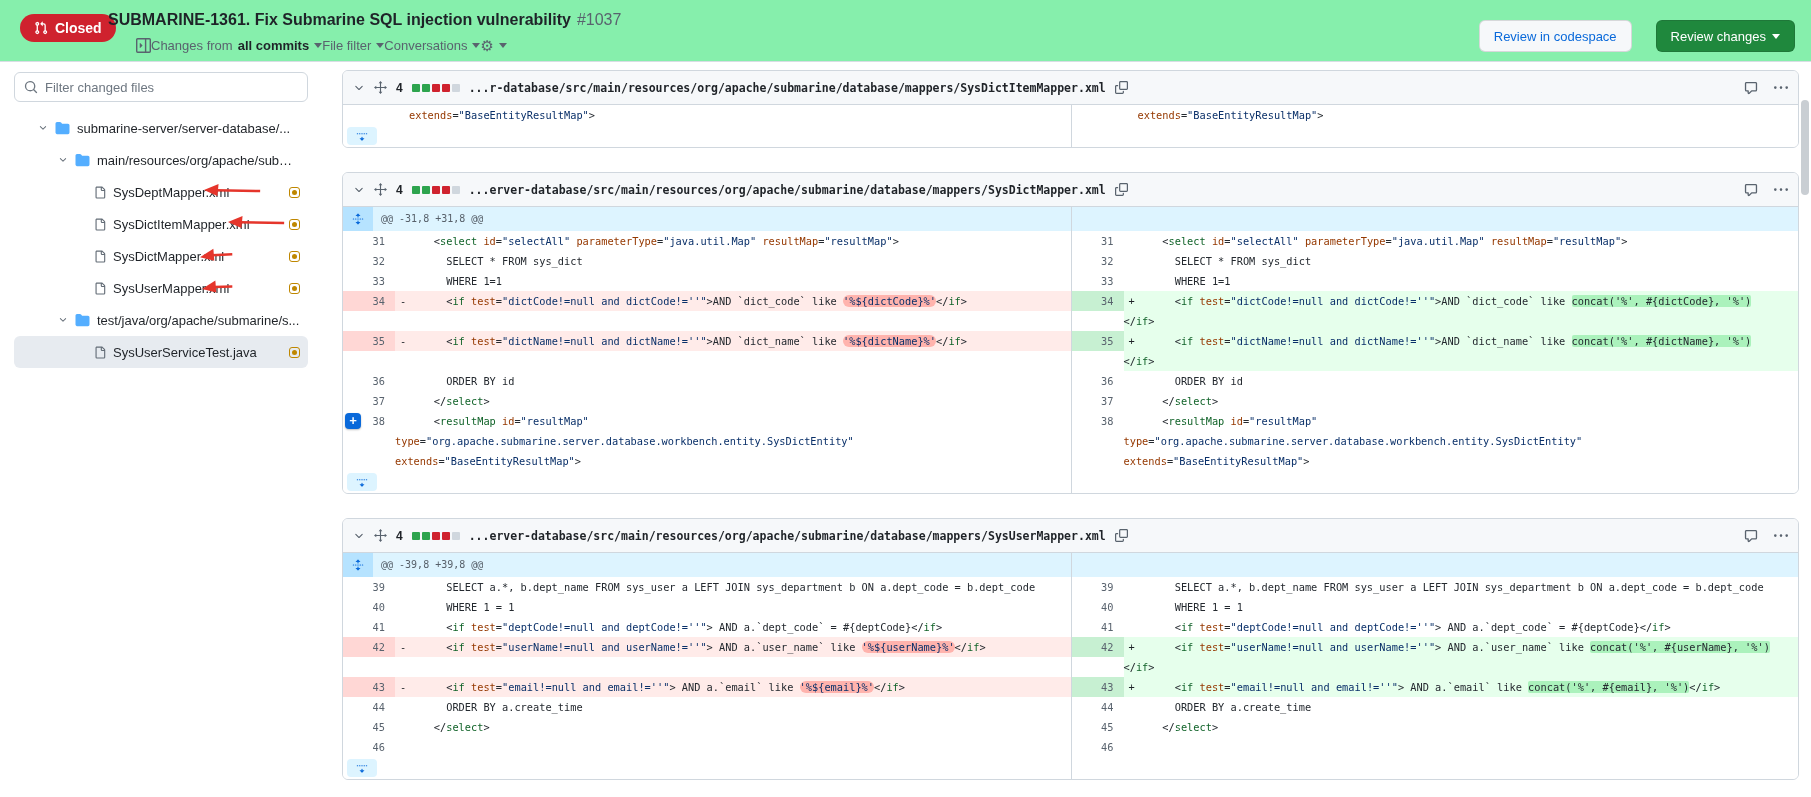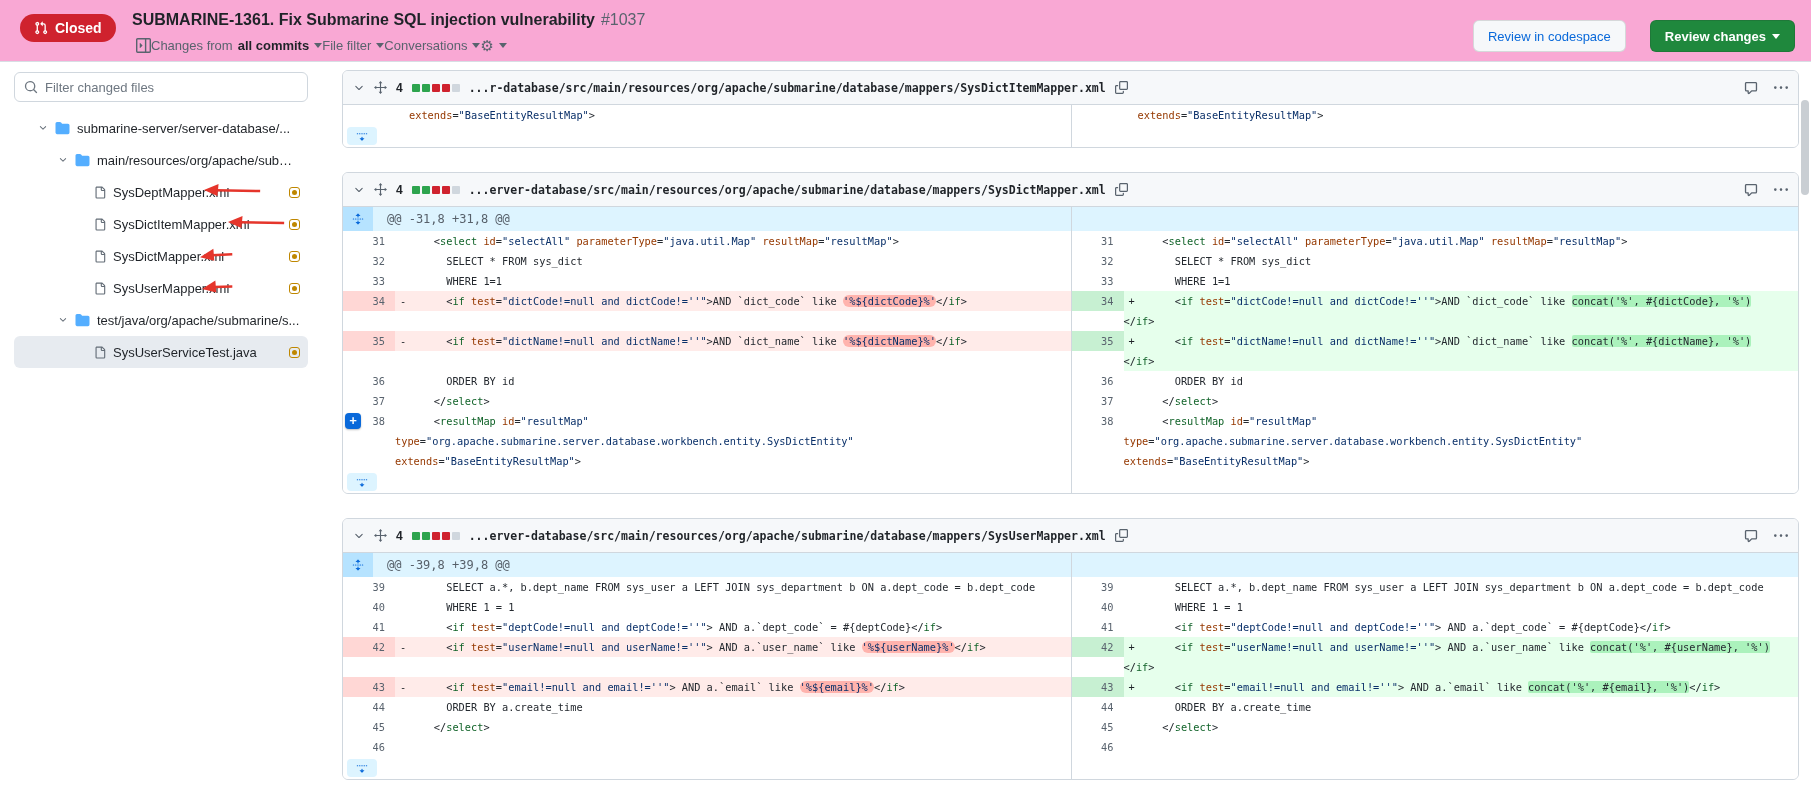--- a/index.html
+++ b/index.html
@@ -1,33 +1,33 @@
 <!DOCTYPE html>
 <html><head>
 <meta charset="utf-8">
 <style>
 *{box-sizing:border-box;margin:0;padding:0}
 html,body{width:1811px;height:797px}
 body{overflow:hidden;background:#fff;font-family:"Liberation Sans","DejaVu Sans",sans-serif;color:#1f2328;position:relative}
 button{background:none;border:none;font:inherit;color:inherit;cursor:pointer;padding:0}
 
 
-.app-header{position:absolute;top:0;left:0;width:1811px;height:62px;background:#f9a8d4;border-bottom:1px solid #d8dee4;z-index:5}
+.app-header{position:absolute;top:0;left:0;width:1811px;height:62px;background:#86efac;border-bottom:1px solid #d8dee4;z-index:5}
 .badge-closed{position:absolute;left:20px;top:14px;display:flex;align-items:center;gap:7px;background:#cf222e;color:#fff;border-radius:999px;padding:6px 14px;font-size:14px;font-weight:700}
-.pr-title{position:absolute;left:132px;top:11px;font-size:16px;font-weight:700;white-space:nowrap}
+.pr-title{position:absolute;left:108px;top:11px;font-size:16px;font-weight:700;white-space:nowrap}
 .pr-number{color:#59636e;font-weight:400;margin-left:6px}
 .header-toolbar{position:absolute;left:136px;top:38px;display:flex;align-items:center;font-size:13px;color:#59636e}
 .tb-item{display:flex;align-items:center;gap:5px;cursor:pointer}
 .tb-strong{color:#1f2328;font-weight:700}
 .caret{width:0;height:0;border-left:4px solid transparent;border-right:4px solid transparent;border-top:5px solid #59636e;display:inline-block}
 .caret.white{border-top-color:#fff}
 .header-actions{position:absolute;right:16px;top:20px;display:flex;gap:24px}
 .btn{border-radius:6px;font-size:13px;padding:6px 14px;border:1px solid rgba(31,35,40,.15);display:flex;align-items:center;gap:6px;height:32px}
 .btn-codespace{background:#f6f8fa;color:#0969da;font-weight:500}
-.btn-review{background:#1f883d;color:#fff;font-weight:700}
+.btn-review{background:#1f883d;color:#fff;font-weight:400}
 .gear-glyph{font-size:15px;color:#59636e;line-height:1}
 
 
 .sidebar{position:absolute;top:62px;left:0;width:322px;bottom:0;padding:10px 14px;background:#fff}
 .filter-input-wrap{width:100%;height:30px;border:1px solid #d0d7de;border-radius:6px;display:flex;align-items:center;padding:0 9px;gap:7px;background:#fff}
 .filter-input-wrap input{border:none;outline:none;flex:1;font-size:13px;color:#701a75;background:transparent}
 .filter-input-wrap input::placeholder{color:#6e7781}
 .tree{margin-top:10px;position:relative}
 .tree-row{height:32px;display:flex;align-items:center;gap:7px;font-size:13px;border-radius:6px;position:relative;padding-right:8px;cursor:pointer}
 .tree-row.selected{background:#e7ebf0}
@@ -62,21 +62,21 @@
 .add-gut{background:#c7f0d2}.add-code{background:#e6ffec}
 .side.del .h{background:#ffb3ad;border-radius:6px}
 .side.add .h{background:#abf2bc;border-radius:2px}
 .sp{color:#24292f}.st{color:#116329}.sa{color:#953800}.ss{color:#0a3069}
 .plus-btn{position:absolute;left:2px;top:2px;width:16px;height:16px;background:#0969da;color:#fff;border-radius:4px;font-size:12px;line-height:16px;text-align:center;font-weight:700;cursor:pointer;box-shadow:0 1px 2px rgba(0,0,0,.25)}
 
 .hunk{display:flex;height:24px;background:#ddf4ff;color:#59636e}
 .hunk-leftside{width:50%;display:flex;align-items:center}
 .hunk-rightside{width:50%;background:#ddf4ff;border-left:1px solid #d0d7de}
 .hunk-btn{width:30px;height:24px;display:flex;align-items:center;justify-content:center;background:#b6e3ff;cursor:pointer}
-.hunk-text{padding-left:14px;font-size:12px;color:#57606a}
+.hunk-text{padding-left:8px;font-size:10px;color:#57606a}
 
 .expandrow{display:flex;height:22px;background:#fff}
 .exp-left{width:50%;display:flex;align-items:center}
 .exp-right{width:50%;border-left:1px solid #d0d7de}
 .expand-btn{width:30px;height:18px;margin-left:4px;background:#ddf4ff;border-radius:4px;display:flex;align-items:center;justify-content:center;cursor:pointer}
 
 .scrollbar-thumb{position:absolute;right:2px;top:100px;width:8px;height:95px;background:#c9ced3;border-radius:4px;z-index:9}
 </style>
 </head>
 <body>

